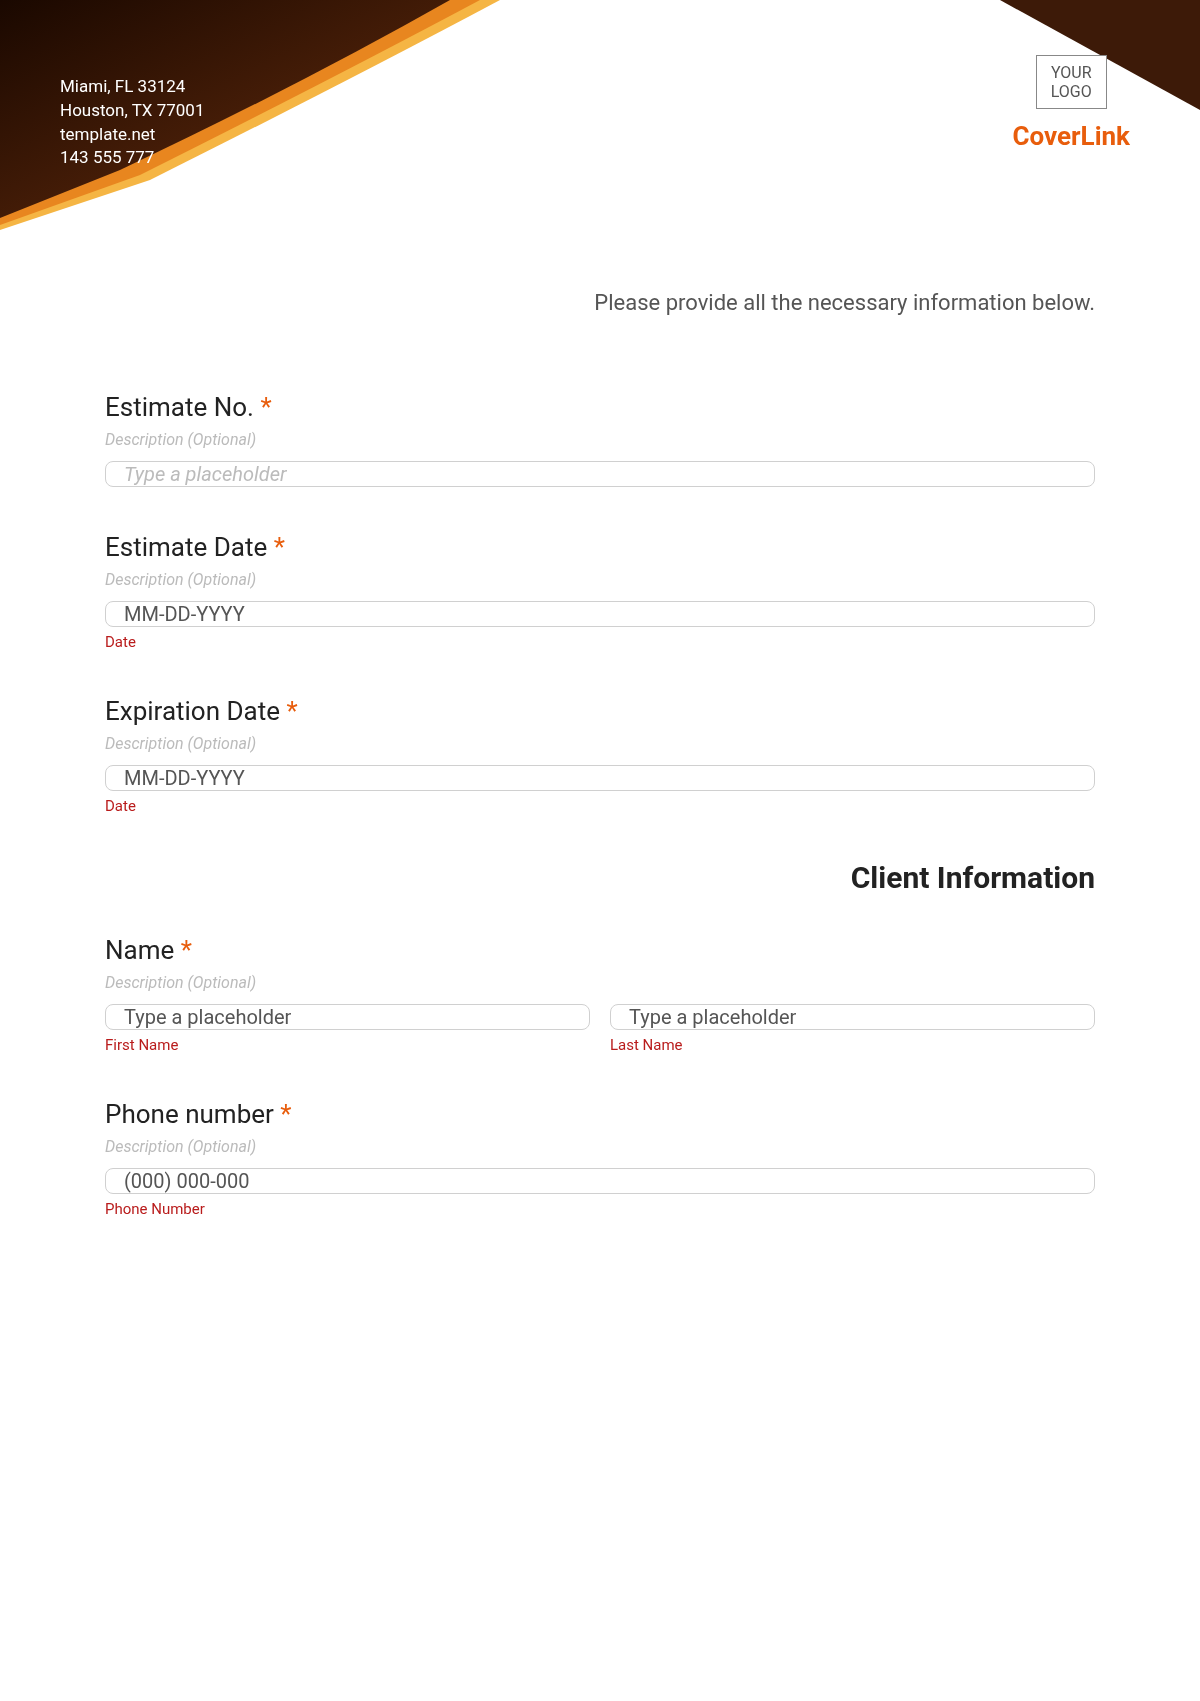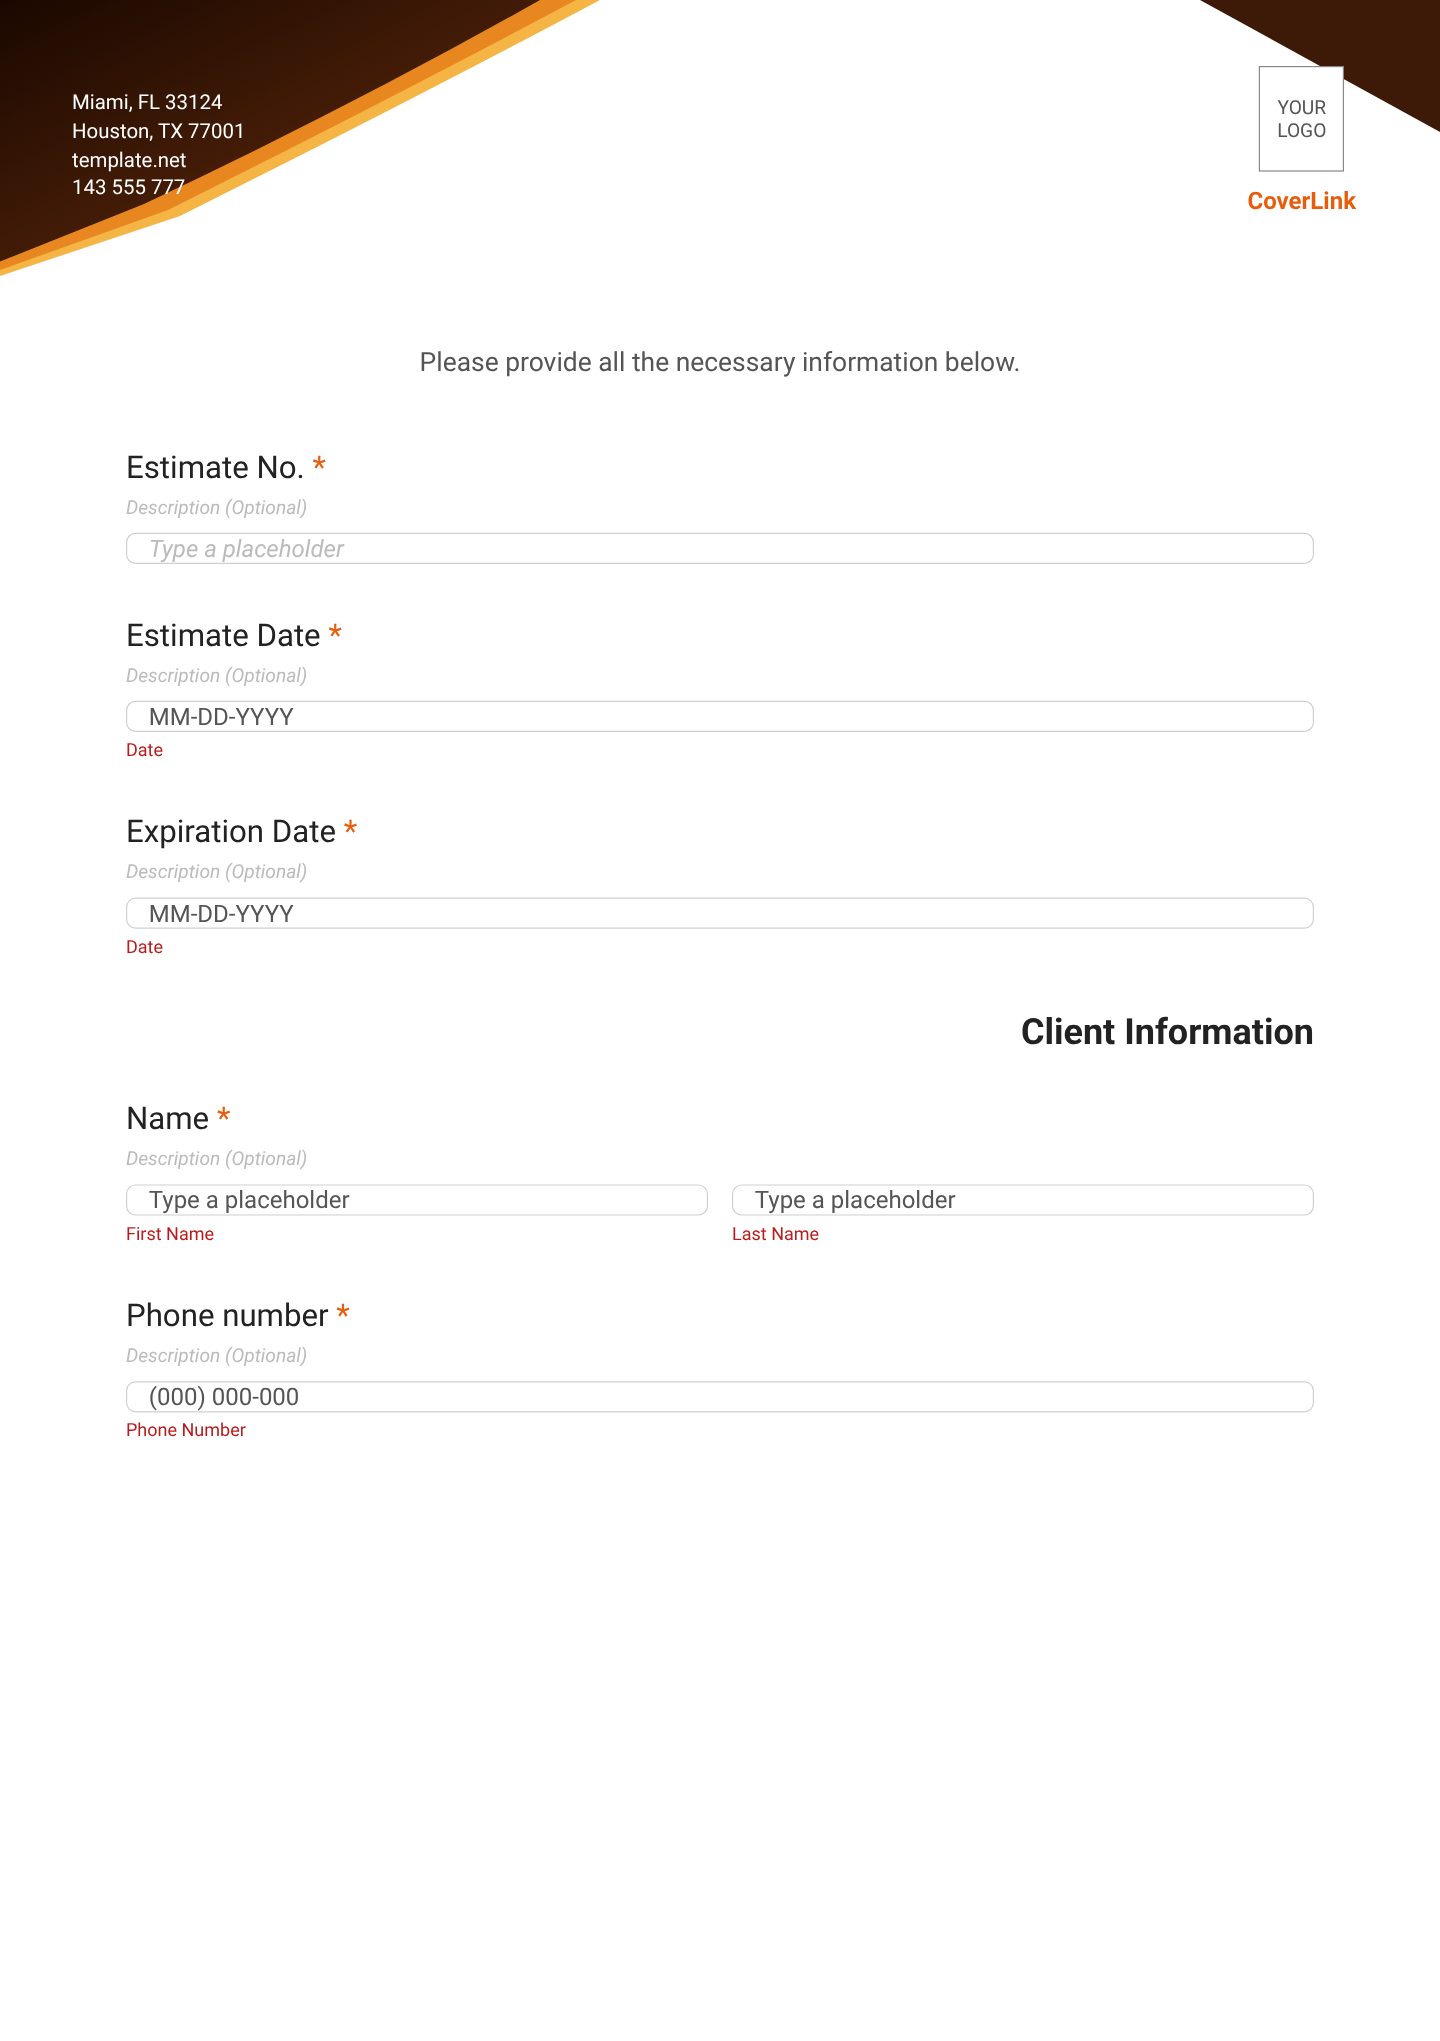--- a/index.html
+++ b/index.html
@@ -27,49 +27,49 @@
   }
   .header-right {
     position: absolute;
     top: 55px;
     right: 70px;
     text-align: center;
     z-index: 10;
   }
   .logo-box {
     border: 1px solid #888;
-    padding: 24px 14px;
+    padding: 7px 14px;
     font-size: 16px;
     line-height: 1.2;
     color: #555;
     display: inline-block;
     text-align: center;
     margin-bottom: 12px;
     background: #fff;
   }
   .brand {
     color: #e85d0c;
     font-weight: 700;
-    font-size: 20px;
+    font-size: 26px;
   }
   .form-area {
     padding: 60px 105px 40px 105px;
   }
   .title {
     text-align: center;
     font-size: 42px;
     font-weight: 700;
     color: #222;
     margin-bottom: 20px;
   }
   .subtitle {
-    text-align: center;
+    text-align: right;
     font-size: 22px;
     color: #555;
-    margin-bottom: 60px;
+    margin-bottom: 77px;
   }
   .field {
     margin-bottom: 45px;
   }
   .field-label {
     font-size: 26px;
     font-weight: 400;
     color: #222;
     margin-bottom: 8px;
     display: block;

